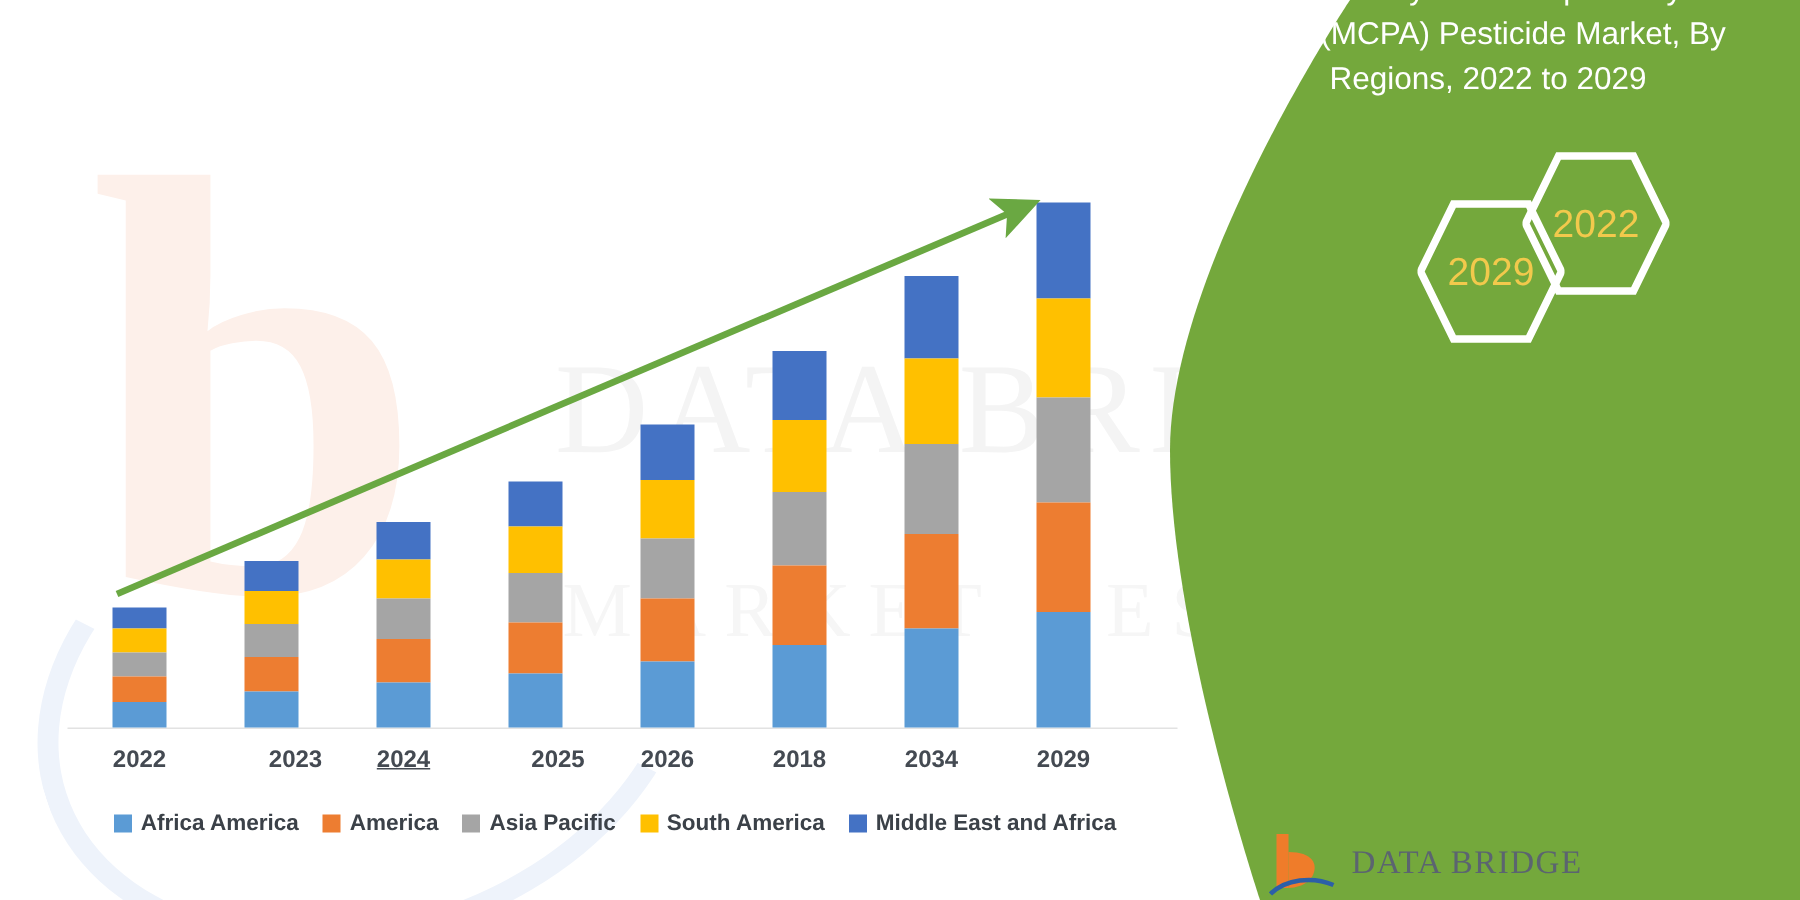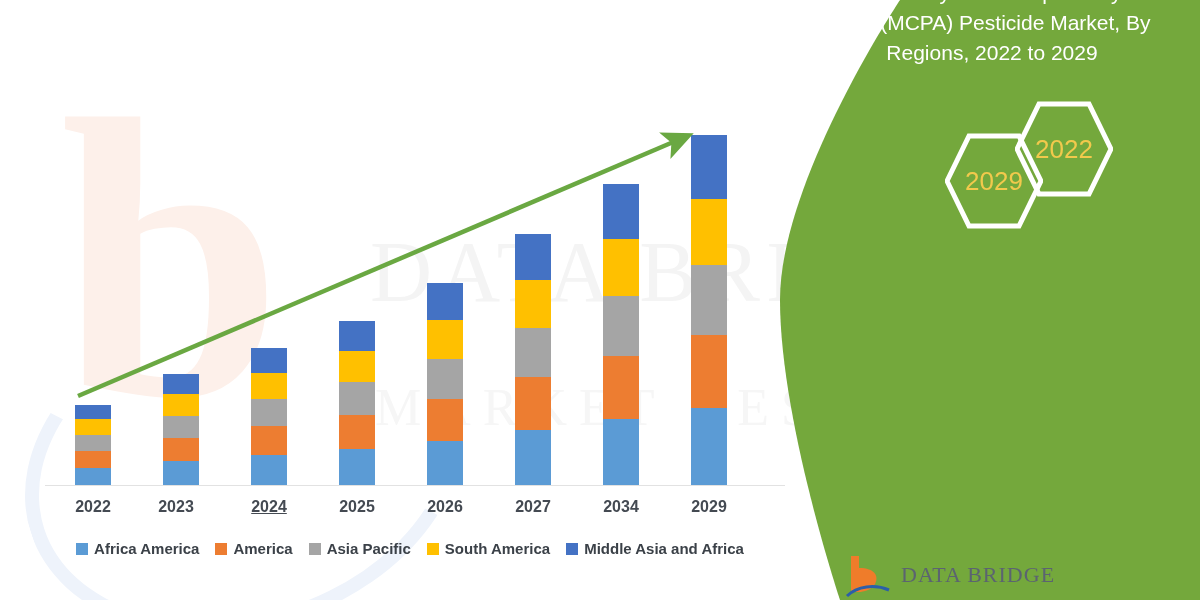--- a/index.html
+++ b/index.html
@@ -280,25 +280,25 @@
         <div class="bar" style="left: 691px; height: 350px;">
           <div class="seg" style="background: rgb(68, 114, 196); height: 63.56px;"></div>
           <div class="seg" style="background: rgb(255, 192, 0); height: 66.92px;"></div>
           <div class="seg" style="background: rgb(165, 165, 165); height: 69.16px;"></div>
           <div class="seg" style="background: rgb(237, 125, 49); height: 73.08px;"></div>
           <div class="seg" style="background: rgb(91, 155, 213); height: 77.28px;"></div>
         </div>
       </div>
     <div class="xlabels" id="xlabels">
         <div class="xlabel" style="left: 63px;">2022</div>
-        <div class="xlabel" style="left: 146px;">2023</div>
+        <div class="xlabel" style="left: 167px;">2023</div>
         <div class="xlabel" style="left: 239px; text-decoration: underline;">2024</div>
-        <div class="xlabel" style="left: 327px;">2025</div>
+        <div class="xlabel" style="left: 342px;">2025</div>
         <div class="xlabel" style="left: 415px;">2026</div>
-        <div class="xlabel" style="left: 503px;">2027</div>
+        <div class="xlabel" style="left: 503px;">2018</div>
         <div class="xlabel" style="left: 591px;">2034</div>
         <div class="xlabel" style="left: 679px;">2029</div>
       </div>
 
     <svg class="arrow-layer" viewBox="0 0 820 600">
       <defs>
         <marker id="ah" markerWidth="7" markerHeight="7" refX="3.2" refY="3.2" orient="auto">
           <path d="M 0 0 L 7 3.2 L 0 6.4 L 1.6 3.2 Z" fill="#6aa842"></path>
         </marker>
       </defs>
@@ -317,21 +317,21 @@
         <div class="legend-item">
           <span class="legend-swatch" style="background: rgb(165, 165, 165);"></span>
           <span class="legend-label">Asia Pacific</span>
         </div>
         <div class="legend-item">
           <span class="legend-swatch" style="background: rgb(255, 192, 0);"></span>
           <span class="legend-label">South America</span>
         </div>
         <div class="legend-item">
           <span class="legend-swatch" style="background: rgb(68, 114, 196);"></span>
-          <span class="legend-label">Middle Asia and Africa</span>
+          <span class="legend-label">Middle East and Africa</span>
         </div>
       </div>
   </div>
 
   <div class="green-panel"></div>
 
   <div class="panel-title">Global 2-Methyl-4-Chlorophenoxyacetic Acid (MCPA) Pesticide Market, By Regions, 2022 to 2029</div>
 
   <div class="hexrow">
     <div class="hex hex-2029">

